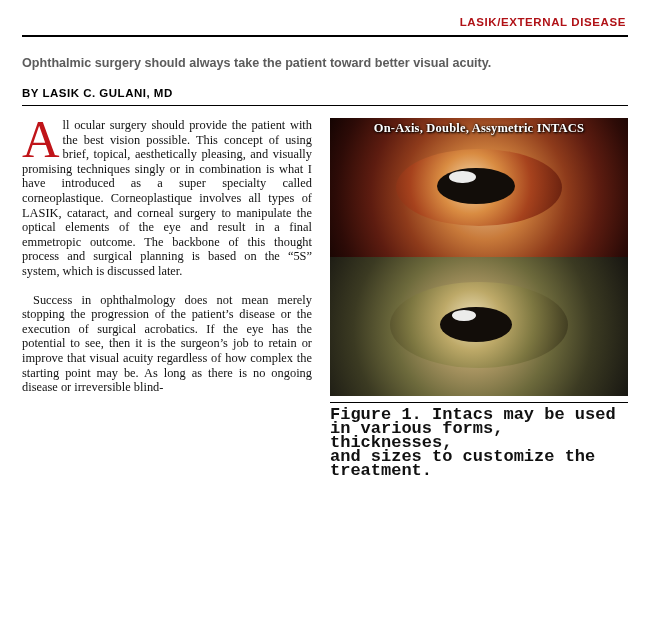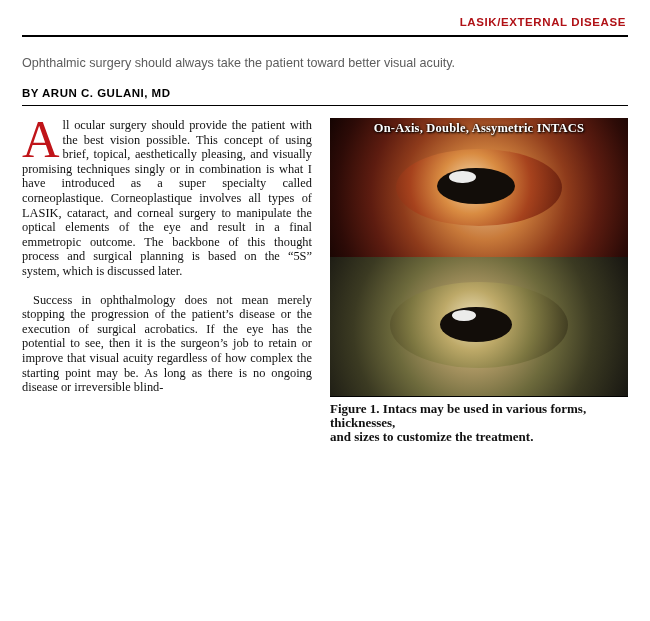--- a/index.html
+++ b/index.html
@@ -47,20 +47,21 @@
     margin: 0 0 4px 0;
   }
   .headline .l2, .headline .l3 { display: block; }
   .deck {
     color: #5c5c5c;
     font-size: 12.6px;
     line-height: 16px;
     margin-top: 16px;
     margin-bottom: 16px;
     font-family: "Liberation Sans", sans-serif;
+    font-weight: bold;
   }
   .byline {
     font-size: 11.5px;
     font-weight: bold;
     letter-spacing: 0.5px;
     color: #000;
     margin-bottom: 6px;
   }
   .byline-rule {
     height: 1px;
@@ -158,44 +159,45 @@
     border-radius: 50%;
     background: #120d09;
   }
   .eye .glint {
     position: absolute;
     border-radius: 50%;
     background: rgba(255,255,255,0.92);
     filter: blur(0.6px);
   }
   .caption {
-    font-family: Liberation Serif, serif;
-    font-size: 13px;
+    font-family: Liberation Mono, monospace;
+    font-size: 17px;
     line-height: 14px;
     font-weight: bold;
     color: #111;
+    margin-top: 6px;
   }
   .caption .cap-rule {
     height: 1px;
     background: #000;
     margin-bottom: 5px;
   }
 </style>
 </head>
 <body>
 
 <div class="page">
 
   <div class="kicker">LASIK/EXTERNAL DISEASE</div>
   <div class="rule"></div>
 
 
   <div class="deck">Ophthalmic surgery should always take the patient toward better visual acuity.</div>
 
-  <div class="byline">BY ARUN C. GULANI, MD</div>
+  <div class="byline">BY LASIK C. GULANI, MD</div>
   <div class="byline-rule"></div>
 
   <div class="content">
 
     <div class="col-left">
       <div class="body-text">
         <p><span class="dropcap">A</span><span>ll ocular surgery should provide the patient with the best vision possible. This concept of using brief, topical, aesthetically pleasing, and visually promising techniques singly or in combination is what I have introduced as a super specialty called corneoplastique. Corneoplastique involves all types of LASIK, cataract, and corneal surgery to manipulate the optical elements of the eye and result in a final emmetropic outcome. The backbone of this thought process and surgical planning is based on the “5S” system, which is discussed later.</span></p>
         <p>Success in ophthalmology does not mean merely stopping the progression of the patient’s disease or the execution of surgical acrobatics. If the eye has the potential to see, then it is the surgeon’s job to retain or improve that visual acuity regardless of how complex the starting point may be. As long as there is no ongoing disease or irreversible blind-</p>
       </div>
     </div>

